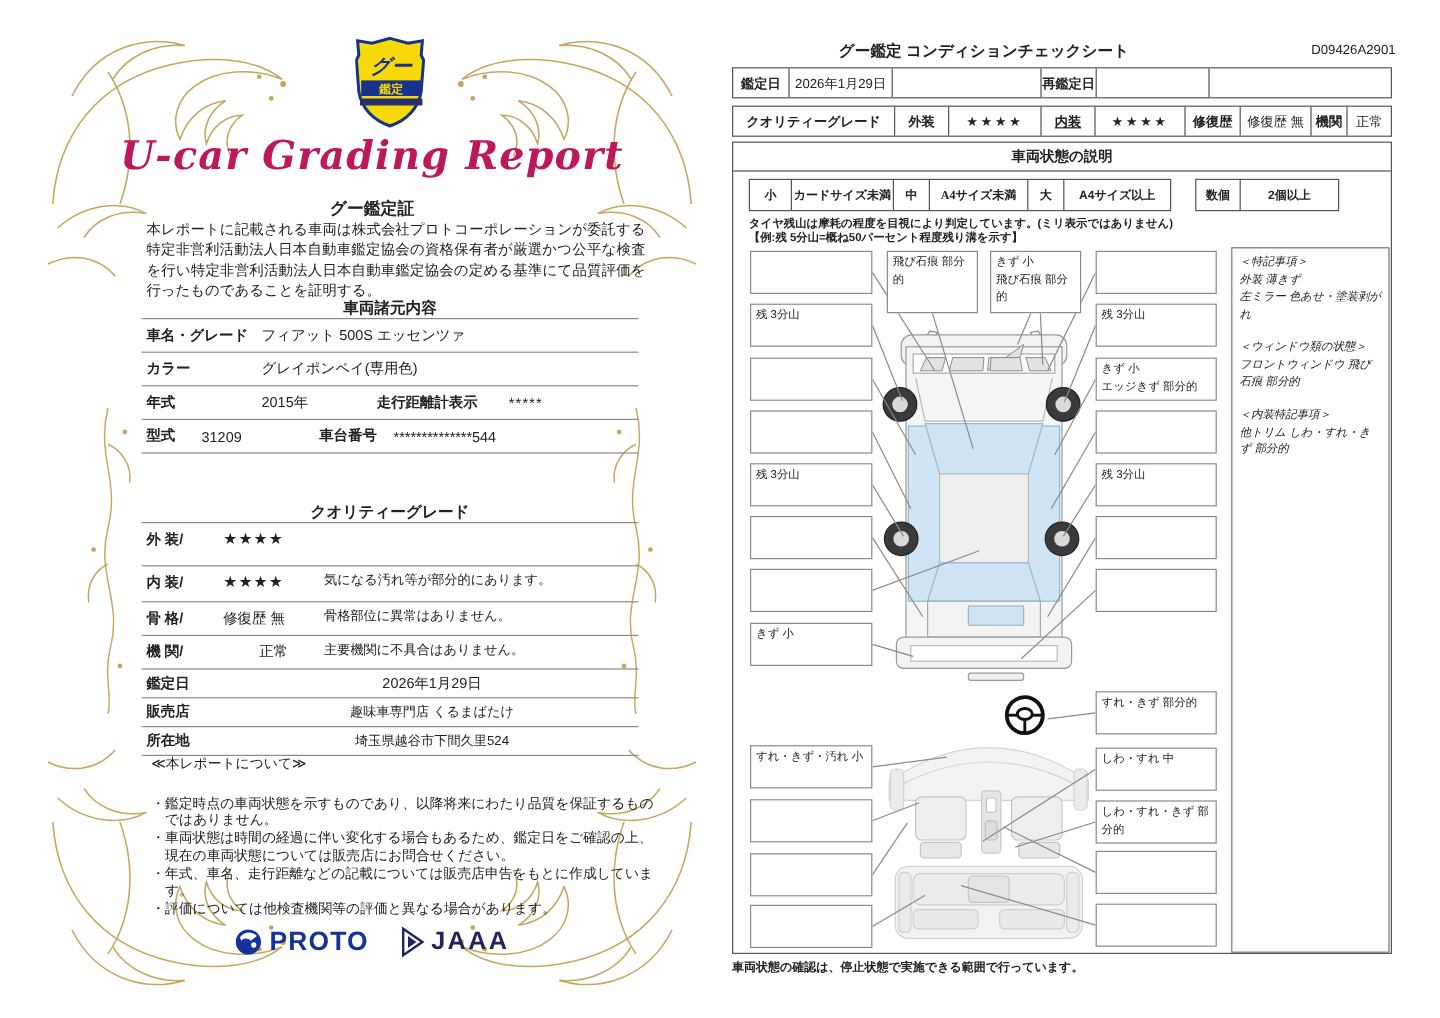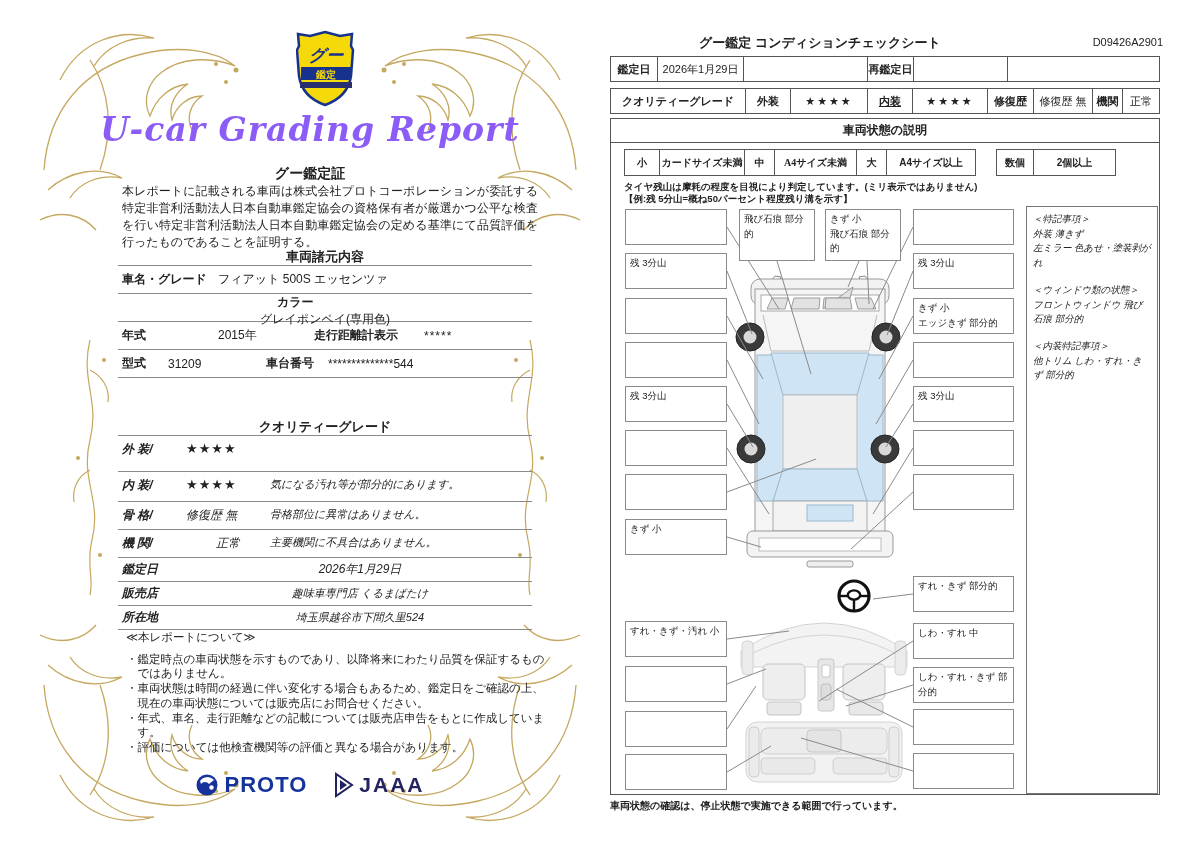--- a/index.html
+++ b/index.html
@@ -5,32 +5,32 @@
   html,body{margin:0;padding:0;background:#fff;}
   .canvas{position:relative;width:1200px;height:848px;background:#ffffff;overflow:hidden;
           font-family:"Liberation Sans","DejaVu Sans",sans-serif;color:#222;}
   .page{position:absolute;top:20px;height:815px;}
   
   .left-page{left:30px;width:560px;}
   .flourish{position:absolute;inset:0;pointer-events:none;}
   .badge{position:absolute;left:266px;top:10px;width:60px;height:78px;}
   .cert-title{position:absolute;left:0;top:90px;width:100%;text-align:center;
       font-family:"DejaVu Serif","Liberation Serif",serif;font-style:italic;font-weight:bold;
-      font-size:33px;color:#8b5cf6;letter-spacing:1px;}
+      font-size:33px;color:#be185d;letter-spacing:1px;}
   .cert-sub{position:absolute;left:0;top:145px;width:100%;text-align:center;font-size:14px;font-weight:bold;}
   .intro{position:absolute;left:92px;top:163px;width:416px;font-size:12px;line-height:1.42;text-align:justify;}
   .sec-title{position:absolute;width:414px;left:88px;text-align:center;font-size:13px;font-weight:bold;}
   .ltable{position:absolute;left:88px;width:414px;border-bottom:1px solid #8a8a8a;}
   .lrow{display:flex;align-items:center;border-top:1px solid #8a8a8a;font-size:12px;padding:0 4px;box-sizing:border-box;}
   .lrow .lab{font-weight:bold;}
   .grow{align-items:flex-start;padding-top:5px;}
   .stars{font-size:13px;letter-spacing:1px;}
   .desc{font-size:11px;line-height:1.35;white-space:pre-line;}
   .about{position:absolute;left:96px;top:610px;width:424px;font-size:11.5px;line-height:1.23;}
-  .about .ttl{margin-bottom:8px;}
+  .about .ttl{margin-bottom:19px;}
   .about .itm{padding-left:1em;text-indent:-1em;margin-bottom:1px;}
   .logos{position:absolute;left:0;top:752px;width:100%;display:flex;justify-content:center;align-items:center;gap:26px;}
   .proto{display:flex;align-items:center;gap:5px;font-size:22px;font-weight:bold;color:#15339b;letter-spacing:1px;}
   .jaaa{display:flex;align-items:center;gap:4px;font-size:21px;font-weight:bold;color:#23235f;letter-spacing:2px;justify-content:flex-end;}
   
   .right-page{left:600px;width:565px;font-size:11px;}
   .rp-title{position:absolute;left:10px;top:14px;width:420px;text-align:center;font-size:13px;font-weight:bold;}
   .doc-num{position:absolute;right:2px;top:16px;font-size:11px;}
   .rtable{position:absolute;left:10px;width:550px;height:26px;display:flex;border:1.5px solid #555;box-sizing:border-box;}
   .rcell{border-right:1px solid #555;display:flex;align-items:center;justify-content:center;
@@ -99,41 +99,41 @@
     <div class="cert-sub">グー鑑定証</div>
     <div class="intro">本レポートに記載される車両は株式会社プロトコーポレーションが委託する特定非営利活動法人日本自動車鑑定協会の資格保有者が厳選かつ公平な検査を行い特定非営利活動法人日本自動車鑑定協会の定める基準にて品質評価を行ったものであることを証明する。</div>
 
     <div class="sec-title" style="top:228px;">車両諸元内容</div>
 
     <div class="ltable" style="top:245px;">
       <div class="lrow" style="height:28px;">
         <span class="lab" style="width:96px;">車名・グレード</span>
         <span>フィアット 500S エッセンツァ</span>
       </div>
-      <div class="lrow" style="height:28px;flex-direction:column;">
+      <div class="lrow" style="height:28px;">
         <span class="lab" style="width:96px;">カラー</span>
         <span>グレイポンペイ(専用色)</span>
       </div>
       <div class="lrow" style="height:28px;">
         <span class="lab" style="width:96px;">年式</span>
         <span style="width:96px;">2015年</span>
         <span class="lab" style="width:110px;">走行距離計表示</span>
         <span style="letter-spacing:1px;">*****</span>
       </div>
       <div class="lrow" style="height:28px;">
         <span class="lab" style="width:46px;">型式</span>
         <span style="width:98px;">31209</span>
         <span class="lab" style="width:62px;">車台番号</span>
         <span>**************544</span>
       </div>
     </div>
 
     <div class="sec-title" style="top:398px;">クオリティーグレード</div>
 
-    <div class="ltable" style="top:415px;font-style:italic;">
+    <div class="ltable" style="top:415px;">
       <div class="lrow grow" style="height:36px;">
         <span class="lab" style="width:64px;">外 装/</span>
         <span class="stars" style="width:84px;">★★★★</span>
       </div>
       <div class="lrow grow" style="height:30px;">
         <span class="lab" style="width:64px;">内 装/</span>
         <span class="stars" style="width:84px;">★★★★</span>
         <span class="desc">気になる汚れ等が部分的にあります。</span>
       </div>
       <div class="lrow grow" style="height:28px;">

